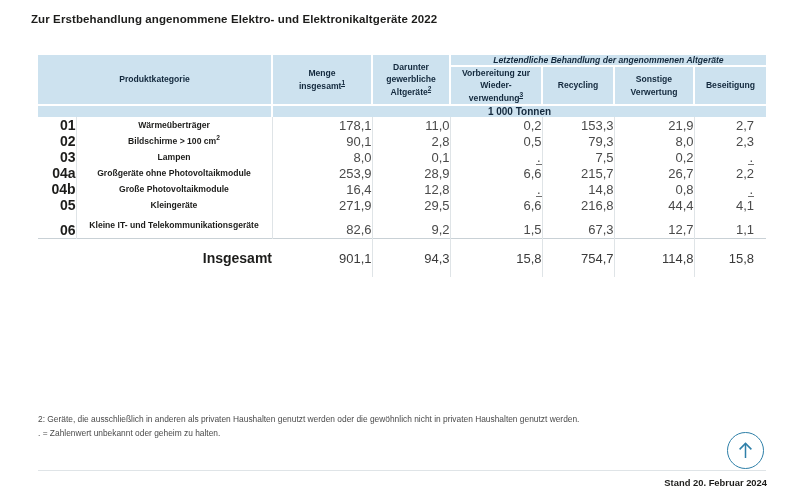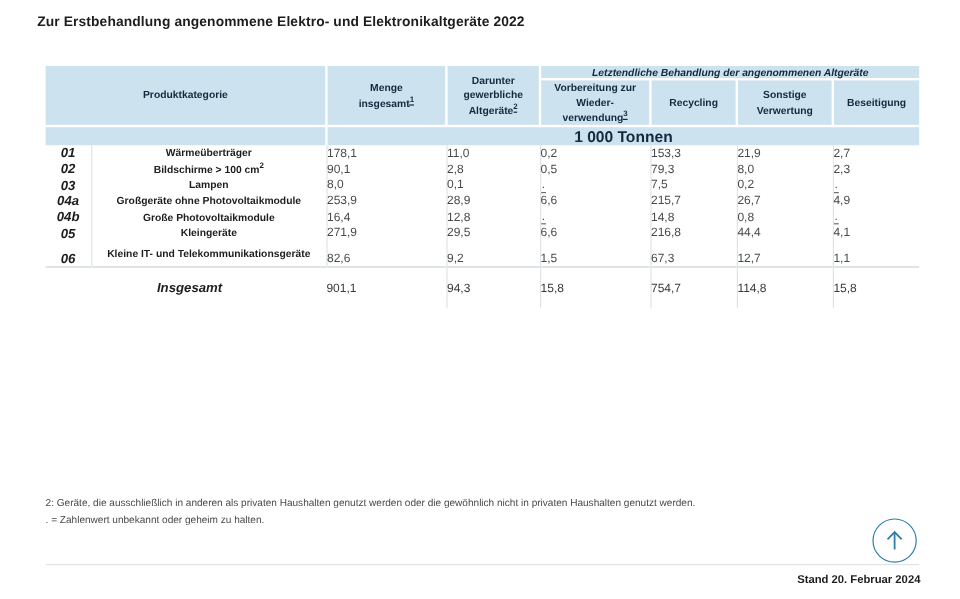--- a/index.html
+++ b/index.html
@@ -75,60 +75,60 @@
     font-size: 8.6px;
     text-align: center;
     border-bottom: 2px solid #ffffff;
     padding: 6px 4px 6px 4px;
     font-style: italic;
   }
   .hd-unit {
     background: #cde2ef;
     color: #13293d;
     font-weight: bold;
-    font-size: 13px;
+    font-size: 10px;
     text-align: center;
     padding: 6px 4px;
     border-left: 2px solid #ffffff;
   }
   .hd-blank {
     background: #cde2ef;
     border-right: 2px solid #ffffff;
   }
   sup.fn {
     font-size: 6.6px;
     vertical-align: super;
     line-height: 0;
     border-bottom: 1px solid #13293d;
     padding-bottom: 0px;
   }
 
   
   .cell-code {
-    font-size: 11px;
-    font-weight: bold;
-    color: #1d1d1b;
-    text-align: center;
+    font-size: 14px;
+    font-weight: bold;
+    color: #1d1d1b;
+    text-align: right;
     padding: 9px 0 9px 6px;
     border-right: 1px solid #dfe4e7;
     white-space: nowrap;
-    font-style: italic;
   }
   .cell-label {
     font-size: 8.6px;
     font-weight: bold;
     color: #1d1d1b;
     text-align: center;
     padding: 9px 6px 9px 14px;
     border-right: 1px solid #dfe4e7;
     line-height: 1.55;
   }
   .cell-num {
-    font-size: 10px;
+    font-size: 13px;
     color: #4a4a4a;
+    text-align: right;
     padding: 9px 14px 9px 6px;
     border-right: 1px solid #dfe4e7;
   }
   .cell-num.last { border-right: none; padding-right: 12px; }
 
   tr.total .cell-code,
   tr.total .cell-label {
     border-right: 1px solid #dfe4e7;
   }
   tr.total td {
@@ -286,21 +286,21 @@
         </tr>
 
         <tr>
           <td class="cell-code">04a</td>
           <td class="cell-label">Großgeräte ohne Photovoltaikmodule</td>
           <td class="cell-num">253,9</td>
           <td class="cell-num">28,9</td>
           <td class="cell-num">6,6</td>
           <td class="cell-num">215,7</td>
           <td class="cell-num">26,7</td>
-          <td class="cell-num last">4,9</td>
+          <td class="cell-num last">2,2</td>
         </tr>
 
         <tr>
           <td class="cell-code">04b</td>
           <td class="cell-label">Große Photovoltaikmodule</td>
           <td class="cell-num">16,4</td>
           <td class="cell-num">12,8</td>
           <td class="cell-num"><span class="dot-unknown">.</span></td>
           <td class="cell-num">14,8</td>
           <td class="cell-num">0,8</td>

